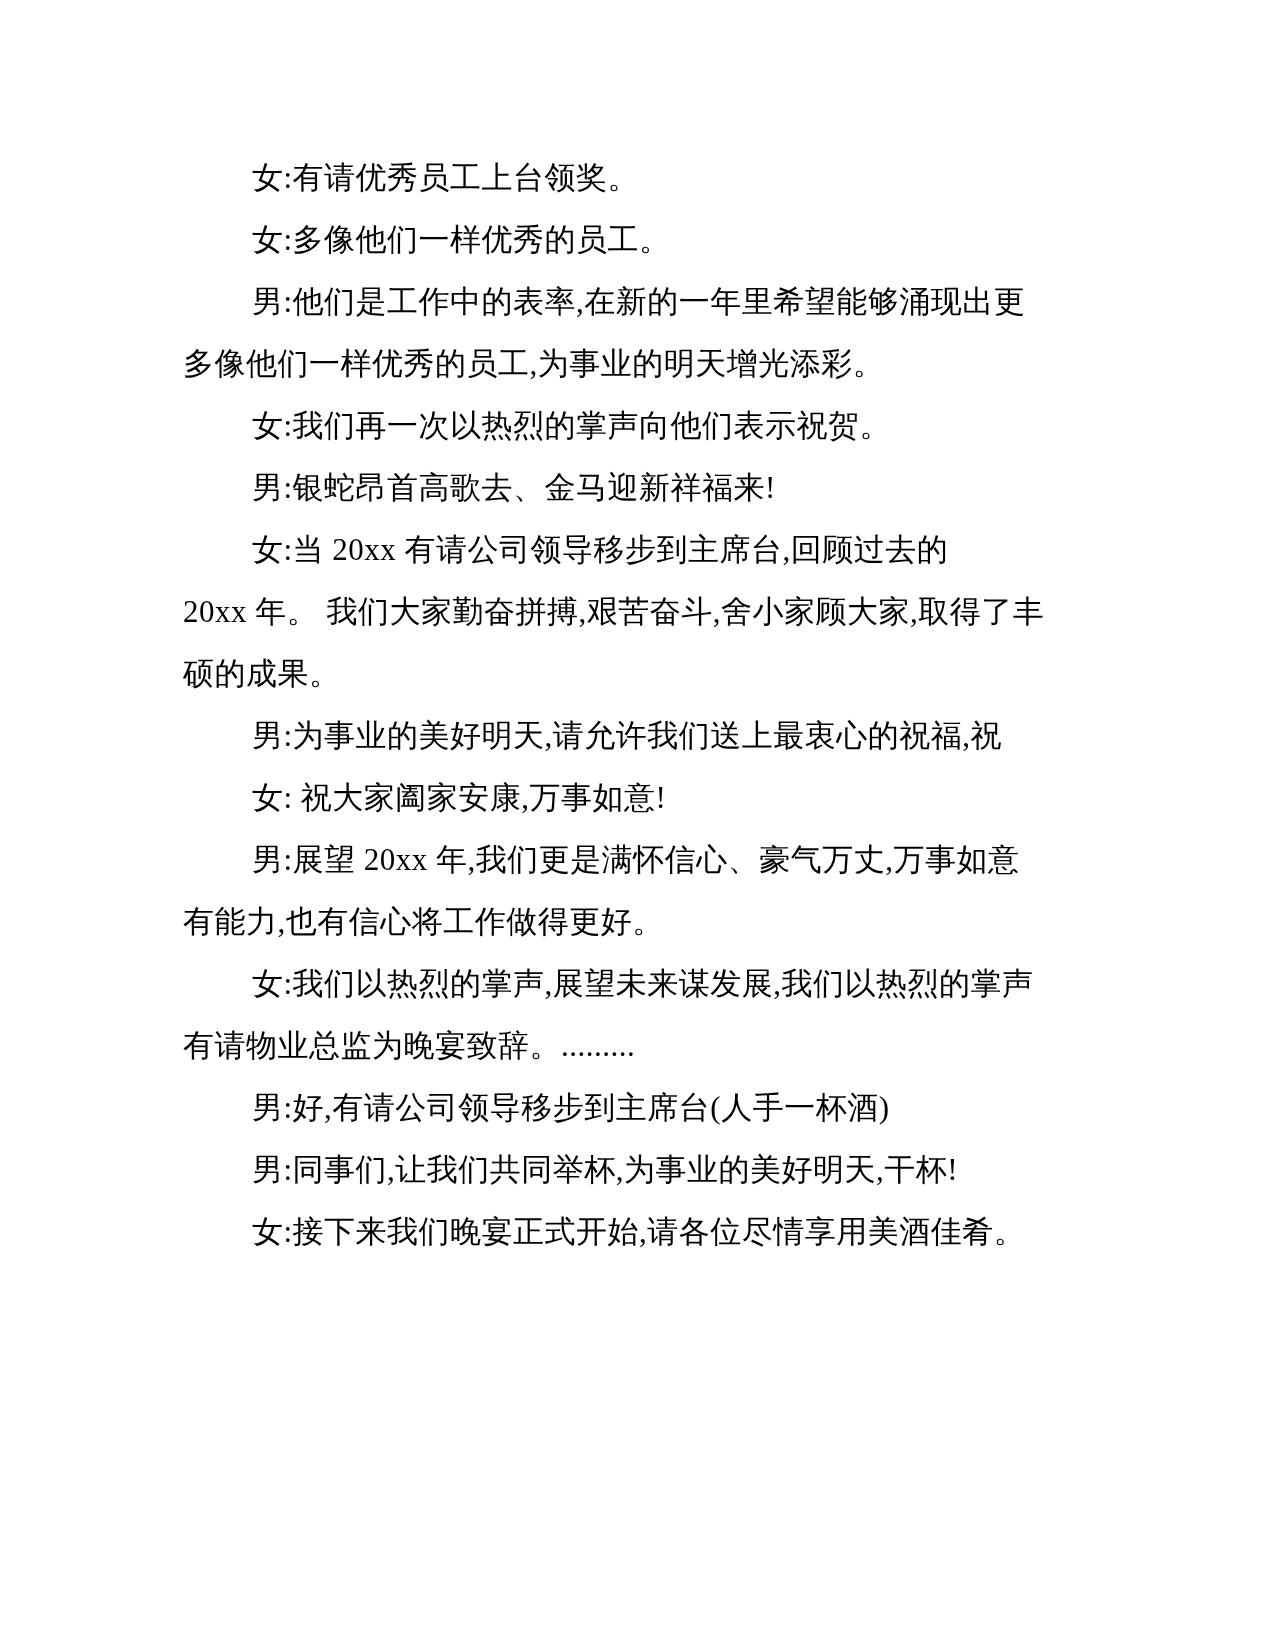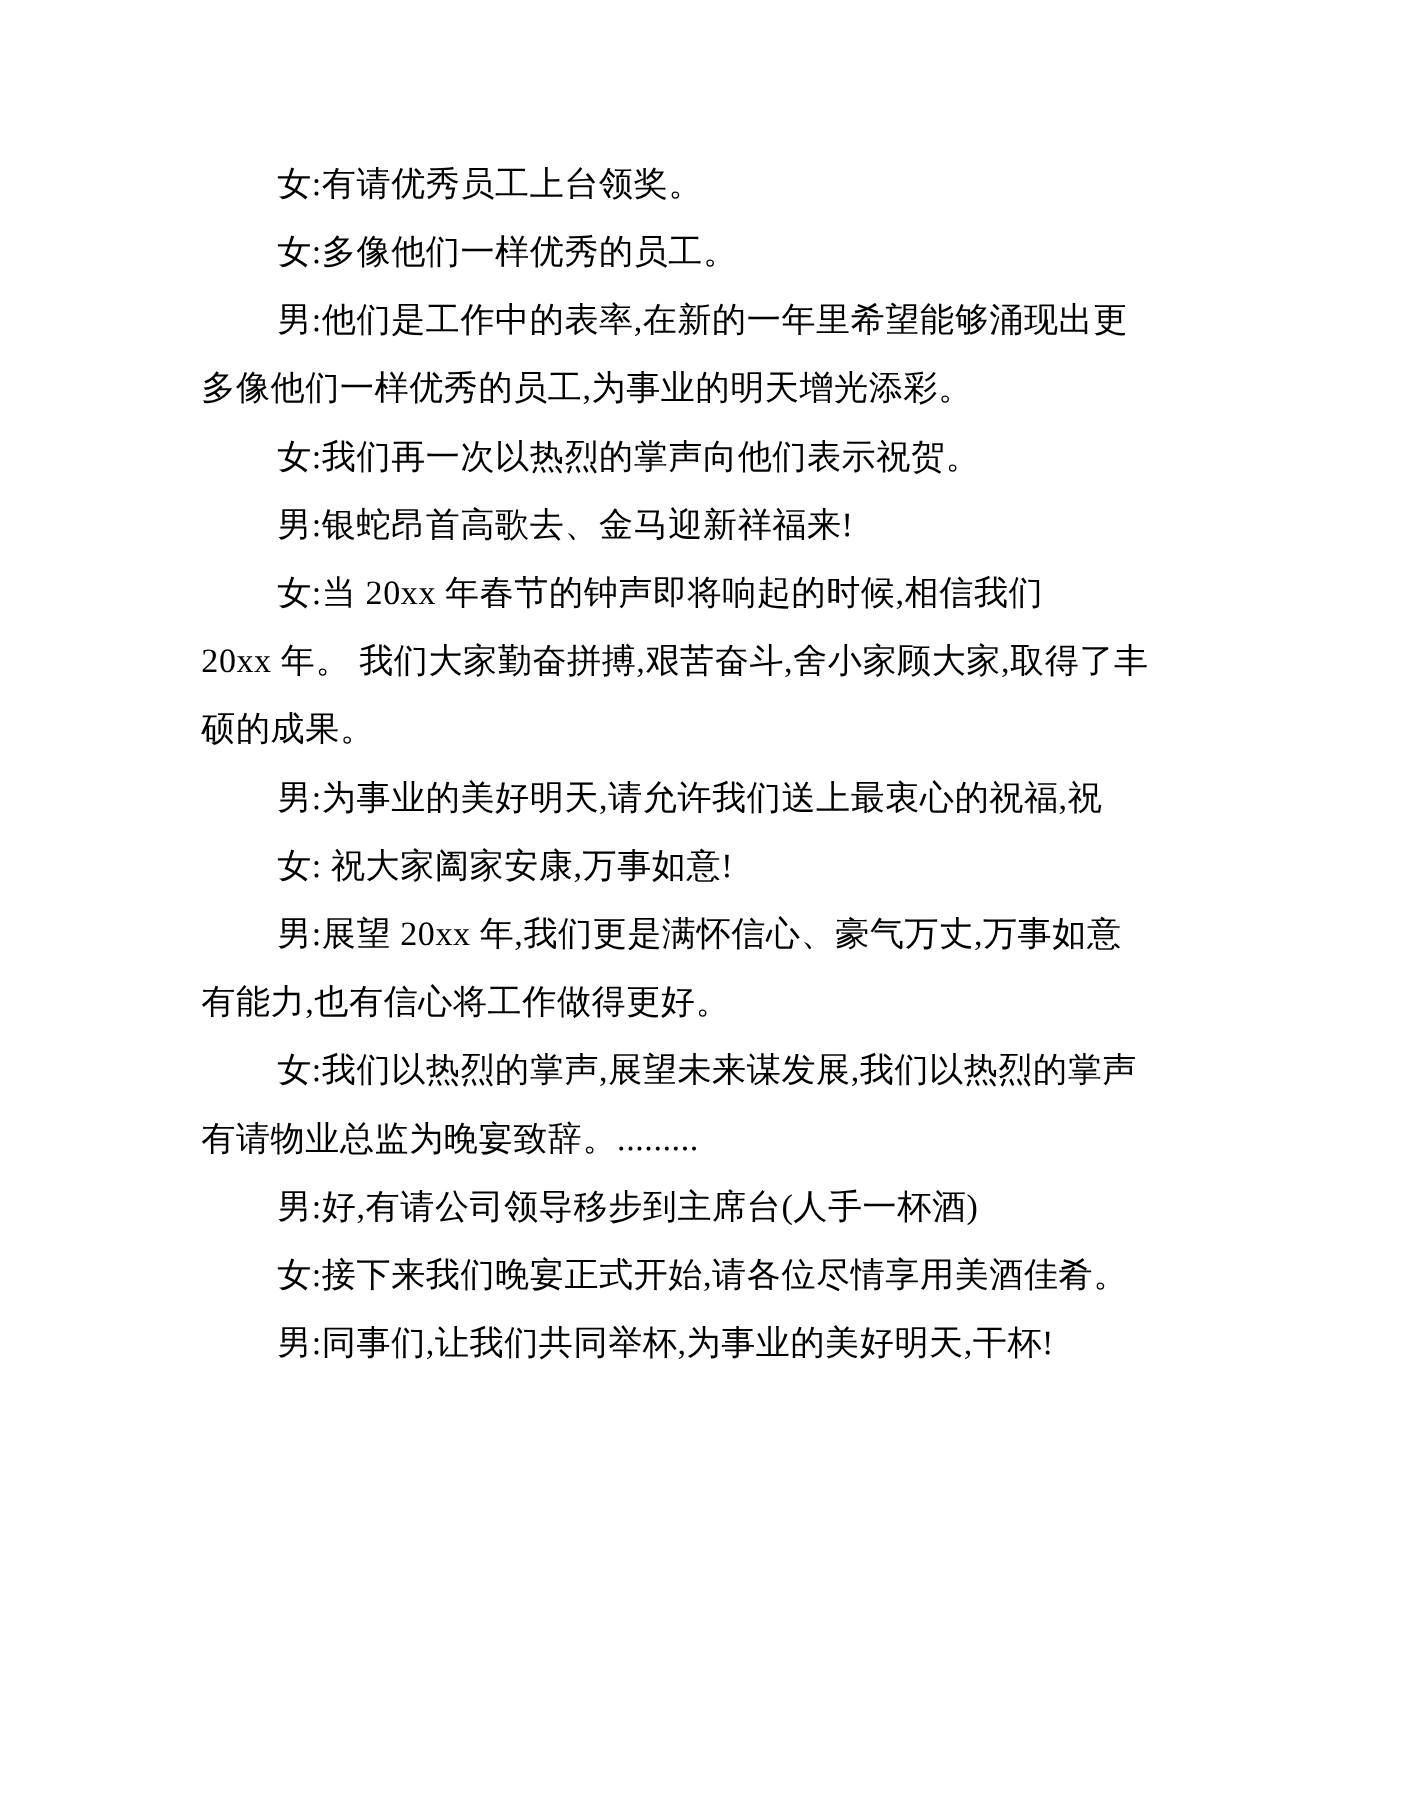--- a/index.html
+++ b/index.html
@@ -19,21 +19,21 @@
     left: 0;
     top: 0;
     width: 1275px;
     height: 1650px;
     background: #ffffff;
     overflow: hidden;
   }
   .content {
     position: absolute;
     left: 183px;
-    top: 136px;
+    top: 147px;
     width: 890px;
     font-size: 31px;
     line-height: 62px;
     font-weight: 400;
     letter-spacing: 0.5px;
   }
   .line {
     white-space: nowrap;
     height: 62px;
   }
@@ -45,26 +45,26 @@
 <body>
 
 <div class="page">
   <div class="content">
     <div class="line indent">女:有请优秀员工上台领奖。</div>
     <div class="line indent">女:多像他们一样优秀的员工。</div>
     <div class="line indent">男:他们是工作中的表率,在新的一年里希望能够涌现出更</div>
     <div class="line">多像他们一样优秀的员工,为事业的明天增光添彩。</div>
     <div class="line indent">女:我们再一次以热烈的掌声向他们表示祝贺。</div>
     <div class="line indent">男:银蛇昂首高歌去、金马迎新祥福来!</div>
-    <div class="line indent">女:当 20xx 年春节的钟声即将响起的时候,相信我们</div>
+    <div class="line indent">女:当 20xx 有请公司领导移步到主席台,回顾过去的</div>
     <div class="line">20xx 年。 我们大家勤奋拼搏,艰苦奋斗,舍小家顾大家,取得了丰</div>
     <div class="line">硕的成果。</div>
     <div class="line indent">男:为事业的美好明天,请允许我们送上最衷心的祝福,祝</div>
     <div class="line indent">女: 祝大家阖家安康,万事如意!</div>
     <div class="line indent">男:展望 20xx 年,我们更是满怀信心、豪气万丈,万事如意</div>
     <div class="line">有能力,也有信心将工作做得更好。</div>
     <div class="line indent">女:我们以热烈的掌声,展望未来谋发展,我们以热烈的掌声</div>
     <div class="line">有请物业总监为晚宴致辞。.........</div>
     <div class="line indent">男:好,有请公司领导移步到主席台(人手一杯酒)</div>
+    <div class="line indent">男:同事们,让我们共同举杯,为事业的美好明天,干杯!</div>
     <div class="line indent">女:接下来我们晚宴正式开始,请各位尽情享用美酒佳肴。</div>
-    <div class="line indent">男:同事们,让我们共同举杯,为事业的美好明天,干杯!</div>
   </div>
 </div>
 
 </body></html>

